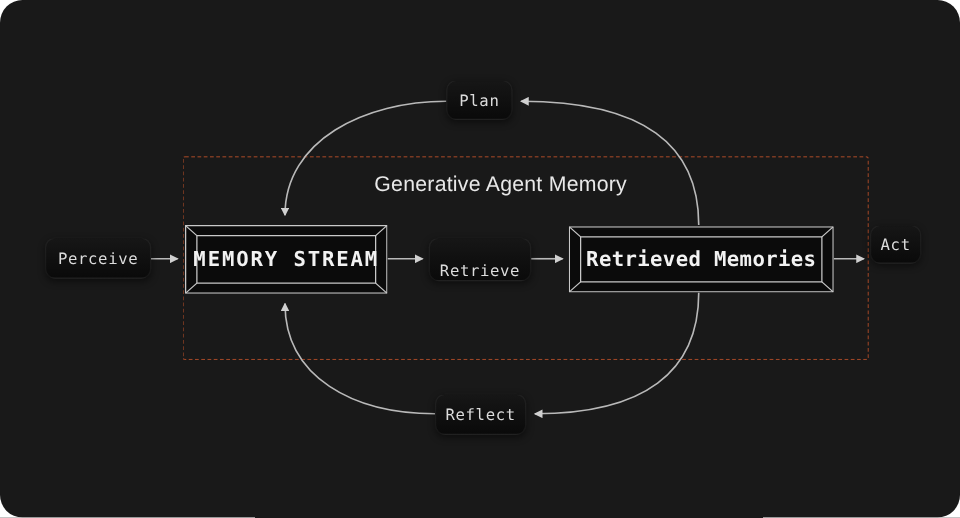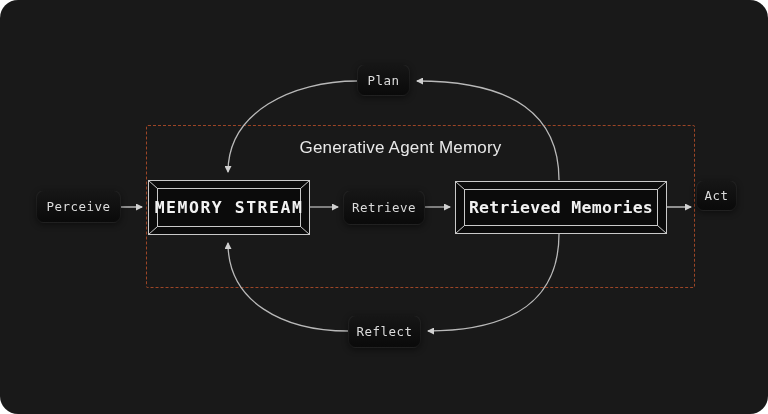--- a/index.html
+++ b/index.html
@@ -52,21 +52,21 @@
     background: linear-gradient(180deg, #161616 0%, #0a0a0a 100%);
     border: 1px solid rgba(255,255,255,0.05);
     border-radius: 8px;
     color: #dcdcdc;
     font-size: 12.5px;
     letter-spacing: 0.5px;
     box-sizing: border-box;
     box-shadow: 0 2px 6px rgba(0,0,0,0.45);
   }
   .pill-perceive { left: 36px;  top: 190px; width: 85px; height: 33px; }
-  .pill-retrieve { left: 343px; top: 190px; width: 82px; height: 35px; }
+  .pill-retrieve { left: 343px; top: 190px; width: 82px; height: 35px; align-items: flex-end; }
   .pill-act      { left: 696px; top: 180px; width: 41px; height: 31px; }
   .pill-plan     { left: 357px; top: 64px;  width: 53px; height: 32px; }
   .pill-reflect  { left: 348px; top: 315px; width: 73px; height: 33px; }
 
   .framebox {
     position: absolute;
     background: #0b0b0b;
     box-sizing: border-box;
   }
   .framebox .frame {

